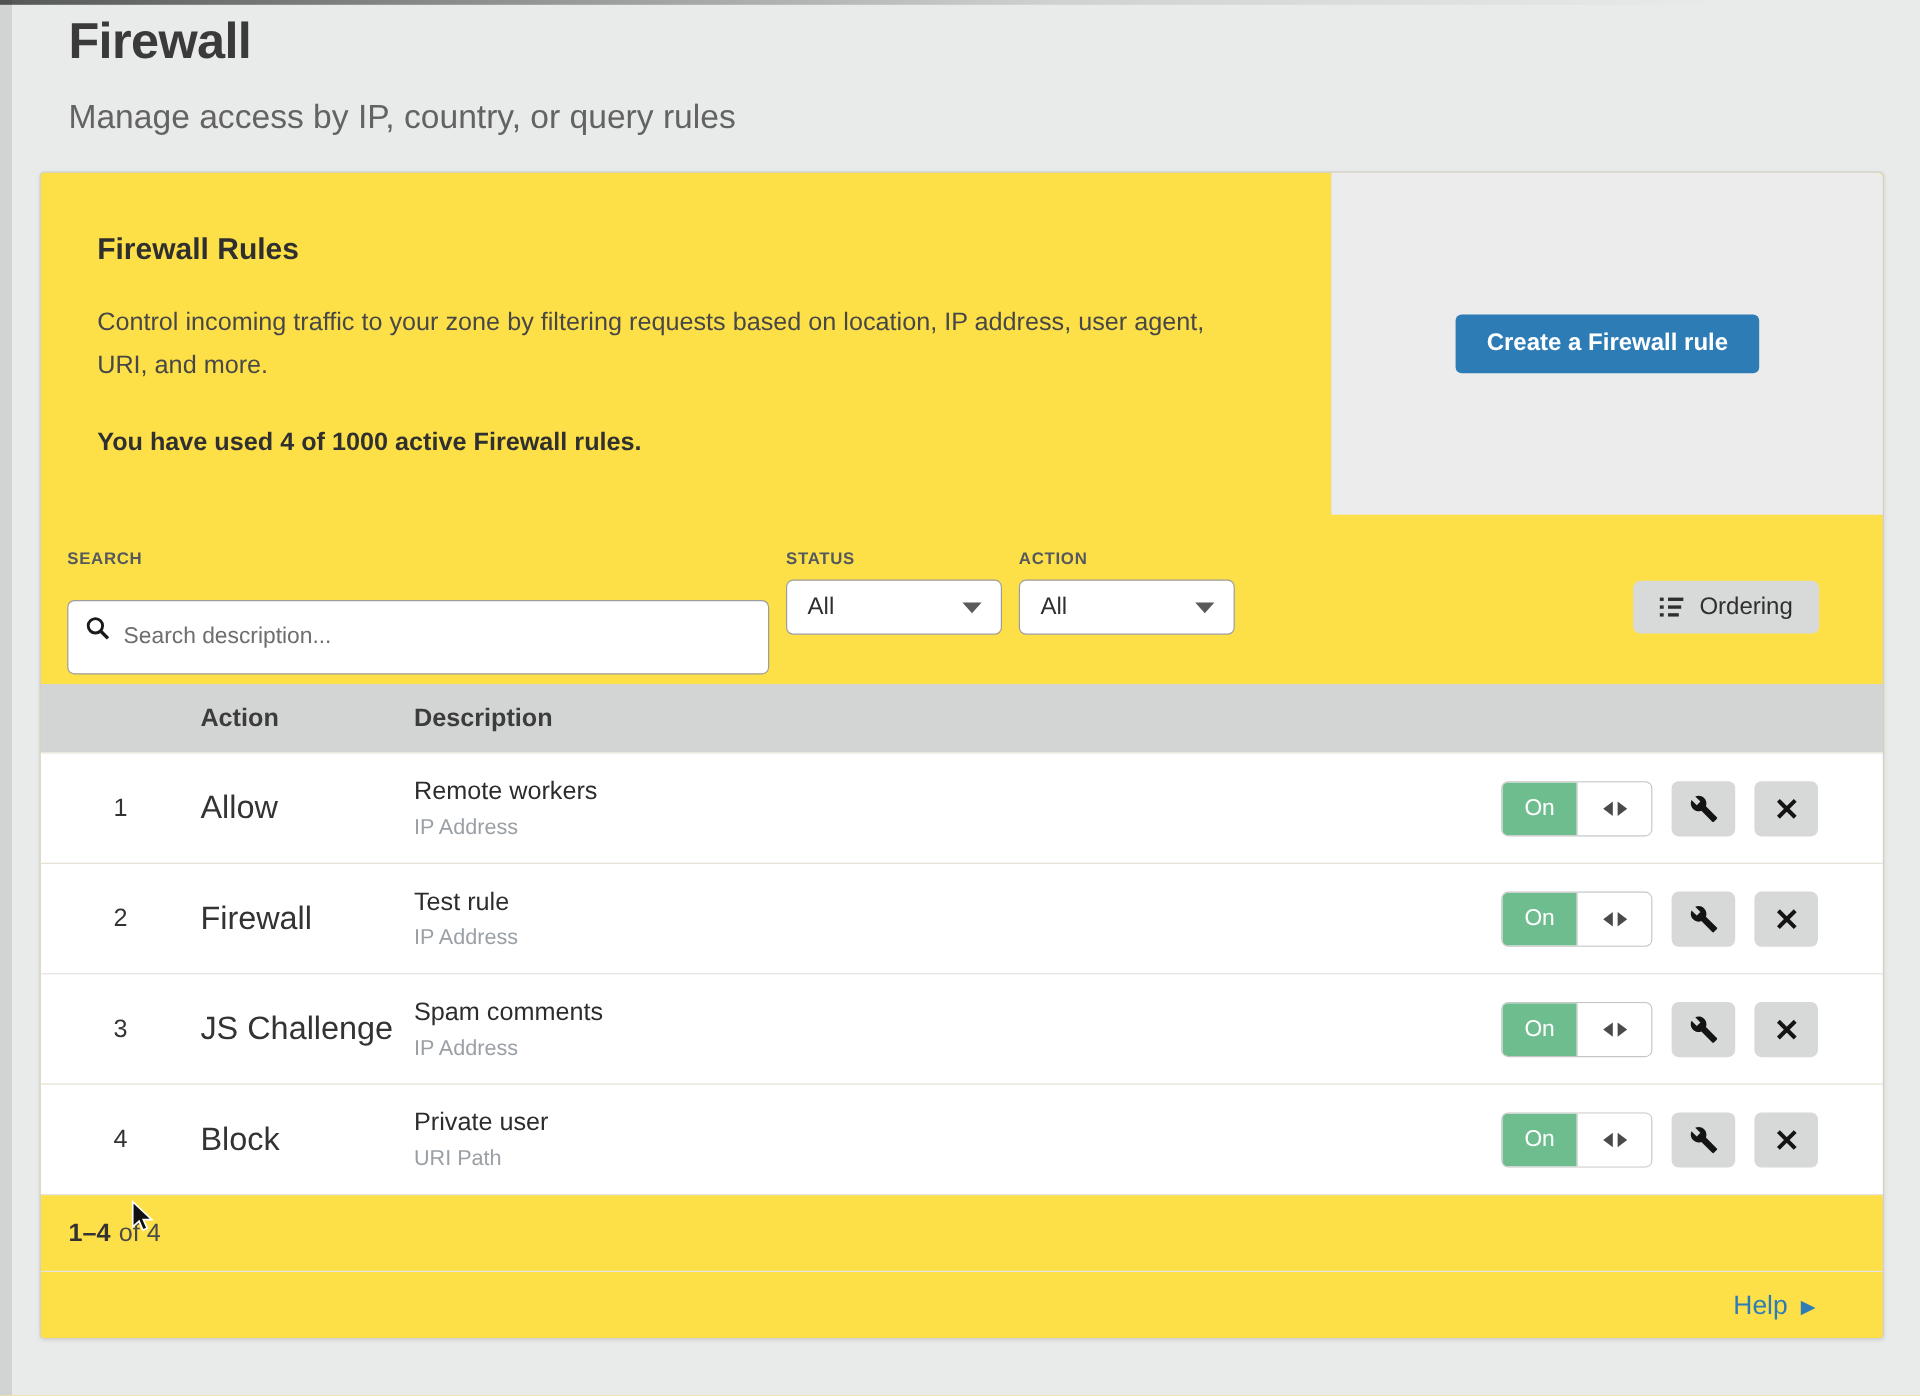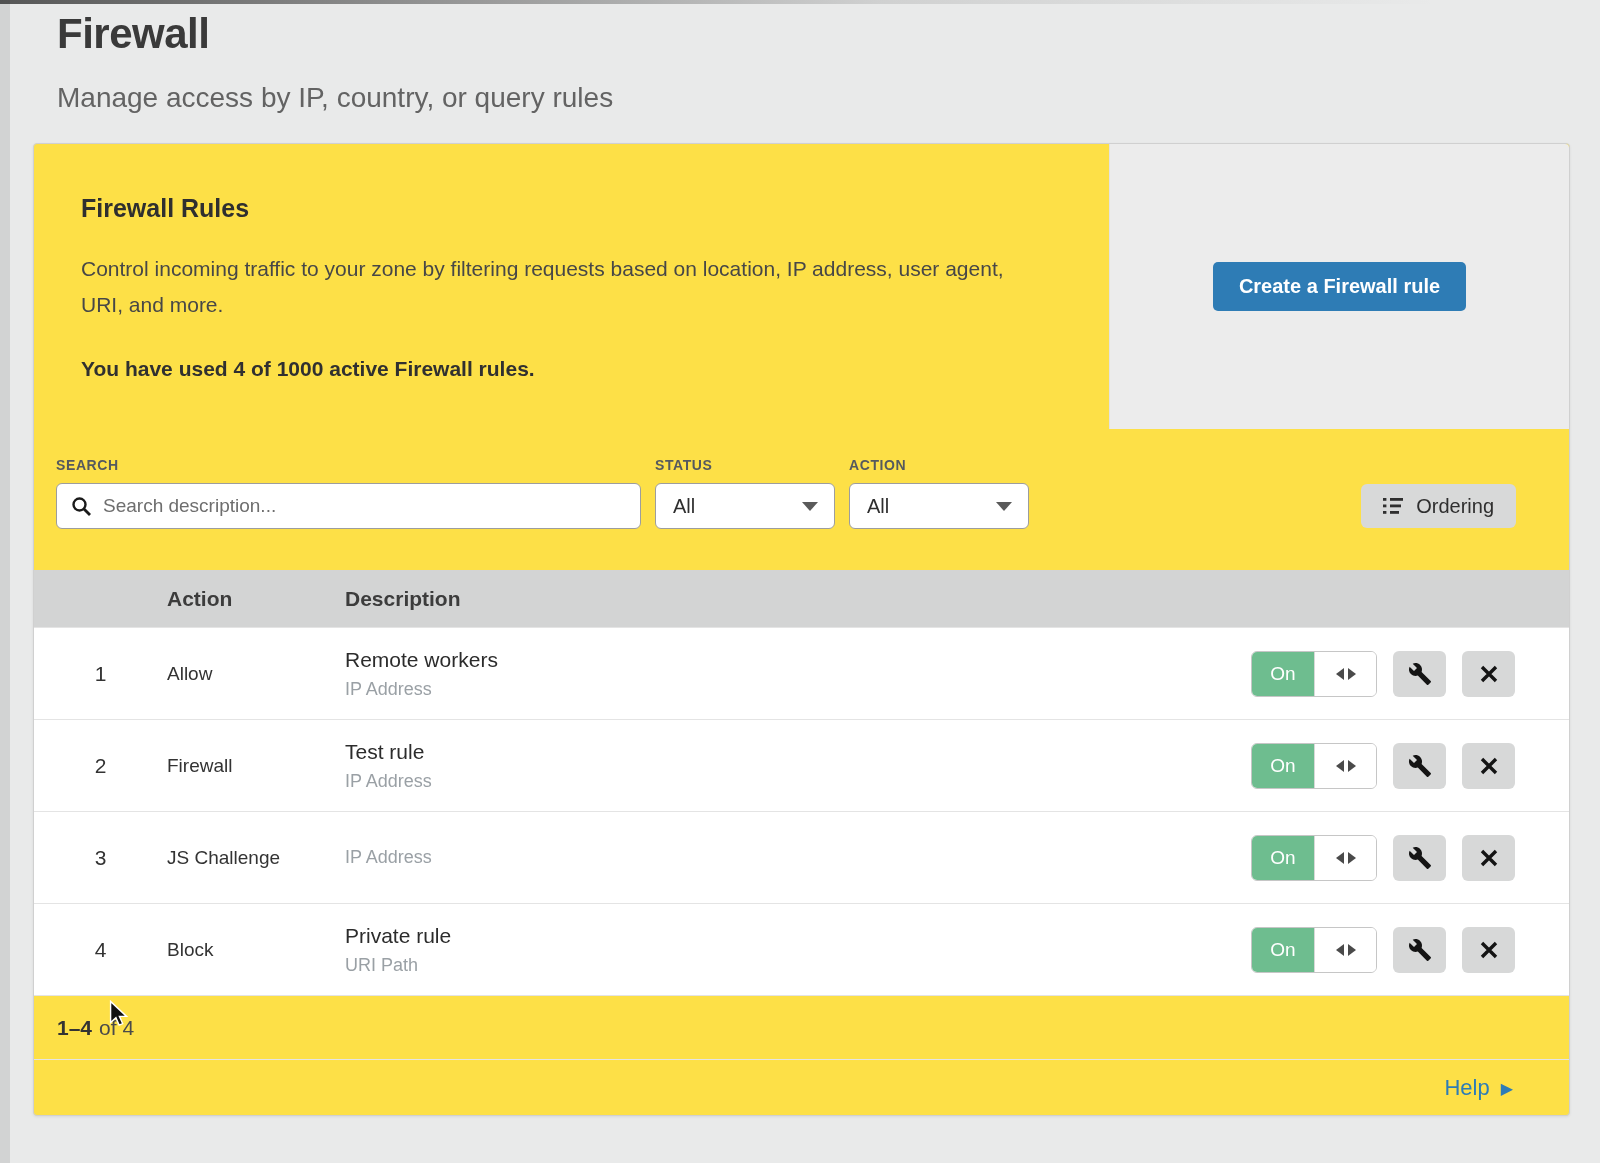--- a/index.html
+++ b/index.html
@@ -40,21 +40,21 @@
     background:#2e7cb5; color:#fff; font-size:20px; font-weight:600;
     padding:13px 26px; border:none; border-radius:5px; cursor:pointer;
     font-family:inherit;
   }
 
   
   .filters { height:141px; flex:none; display:flex; align-items:flex-start; padding:28px 53px 0 22px; }
   .filter-group { display:flex; flex-direction:column; margin-right:14px; }
   .filter-label { font-size:14px; font-weight:700; color:#55595e; letter-spacing:.6px; margin-bottom:10px; }
   .search-group { width:585px; }
-  .search-box { position:relative; height:46px; border:1px solid #9d9d9d; border-radius:6px; background:#fff; display:flex; align-items:center; }
+  .search-box { position:relative; height:62px; border:1px solid #9d9d9d; border-radius:6px; background:#fff; display:flex; align-items:center;margin-top:17px; }
   .search-box svg { position:absolute; left:14px; top:12px; }
   .search-input {
     border:none; outline:none; background:transparent; flex:1; height:100%;
     padding:0 12px 0 46px; font-size:19px; color:#333; font-family:inherit;
   }
   .search-input::placeholder { color:#6e6e6e; }
   .select {
     width:180px; height:46px; border:1px solid #9d9d9d; border-radius:6px; background:#fff;
     display:flex; align-items:center; justify-content:space-between;
     padding:0 16px 0 17px; font-size:20px; color:#2f2f2f; cursor:pointer;
@@ -71,21 +71,21 @@
   .table-header {
     height:57px; flex:none; background:#d3d4d4; display:flex; align-items:center;
     font-size:21px; font-weight:700; color:#3c3c3c;
   }
   .col-num { width:133px; text-align:center; flex:none; }
   .col-action { width:178px; flex:none; }
   .col-desc { flex:1; }
   .rule-row { height:92px; flex:none; display:flex; align-items:center; border-top:1px solid #e4e4e4; background:#fff; }
   .rule-row:first-of-type { border-top:none; }
   .rule-num { font-size:21px; color:#333; }
-  .rule-action { font-size:19px; color:#333; }
+  .rule-action { font-size:27px; color:#333; }
   .rule-desc-title { font-size:21px; color:#2c2c2c; margin-bottom:7px; }
   .rule-desc-sub { font-size:18px; color:#9aa0a5; }
   .col-controls { display:flex; align-items:center; gap:16px; padding-right:54px; }
 
   .toggle { display:flex; width:126px; height:46px; border:1px solid #c6c6c6; border-radius:6px; overflow:hidden; background:#fff; cursor:pointer; }
   .toggle-on { width:62px; background:#6ebd8f; color:#fff; font-size:19px; display:flex; align-items:center; justify-content:center; }
   .toggle-handle { flex:1; background:#fff; border-left:1px solid #d8d8d8; display:flex; align-items:center; justify-content:center; gap:4px; }
   .tri-left  { width:0; height:0; border-top:6px solid transparent; border-bottom:6px solid transparent; border-right:8px solid #4a4a4a; }
   .tri-right { width:0; height:0; border-top:6px solid transparent; border-bottom:6px solid transparent; border-left:8px solid #4a4a4a; }
 
@@ -230,20 +230,21 @@
             <path stroke="#141414" stroke-width="3.4" d="M4 4 L18 18 M18 4 L4 18"></path>
           </svg>
       </button>
     </div>
   </div>
 
   <div class="rule-row">
     <div class="col-num rule-num">3</div>
     <div class="col-action rule-action">JS Challenge</div>
     <div class="col-desc">
+      <div class="rule-desc-title">Spam comments</div>
       <div class="rule-desc-sub">IP Address</div>
     </div>
     <div class="col-controls">
       <div class="toggle">
         <div class="toggle-on">On</div>
         <div class="toggle-handle">
             <span class="tri-left"></span>
             <span class="tri-right"></span>
           </div>
       </div>
@@ -257,21 +258,21 @@
             <path stroke="#141414" stroke-width="3.4" d="M4 4 L18 18 M18 4 L4 18"></path>
           </svg>
       </button>
     </div>
   </div>
 
   <div class="rule-row">
     <div class="col-num rule-num">4</div>
     <div class="col-action rule-action">Block</div>
     <div class="col-desc">
-      <div class="rule-desc-title">Private rule</div>
+      <div class="rule-desc-title">Private user</div>
       <div class="rule-desc-sub">URI Path</div>
     </div>
     <div class="col-controls">
       <div class="toggle">
         <div class="toggle-on">On</div>
         <div class="toggle-handle">
             <span class="tri-left"></span>
             <span class="tri-right"></span>
           </div>
       </div>

